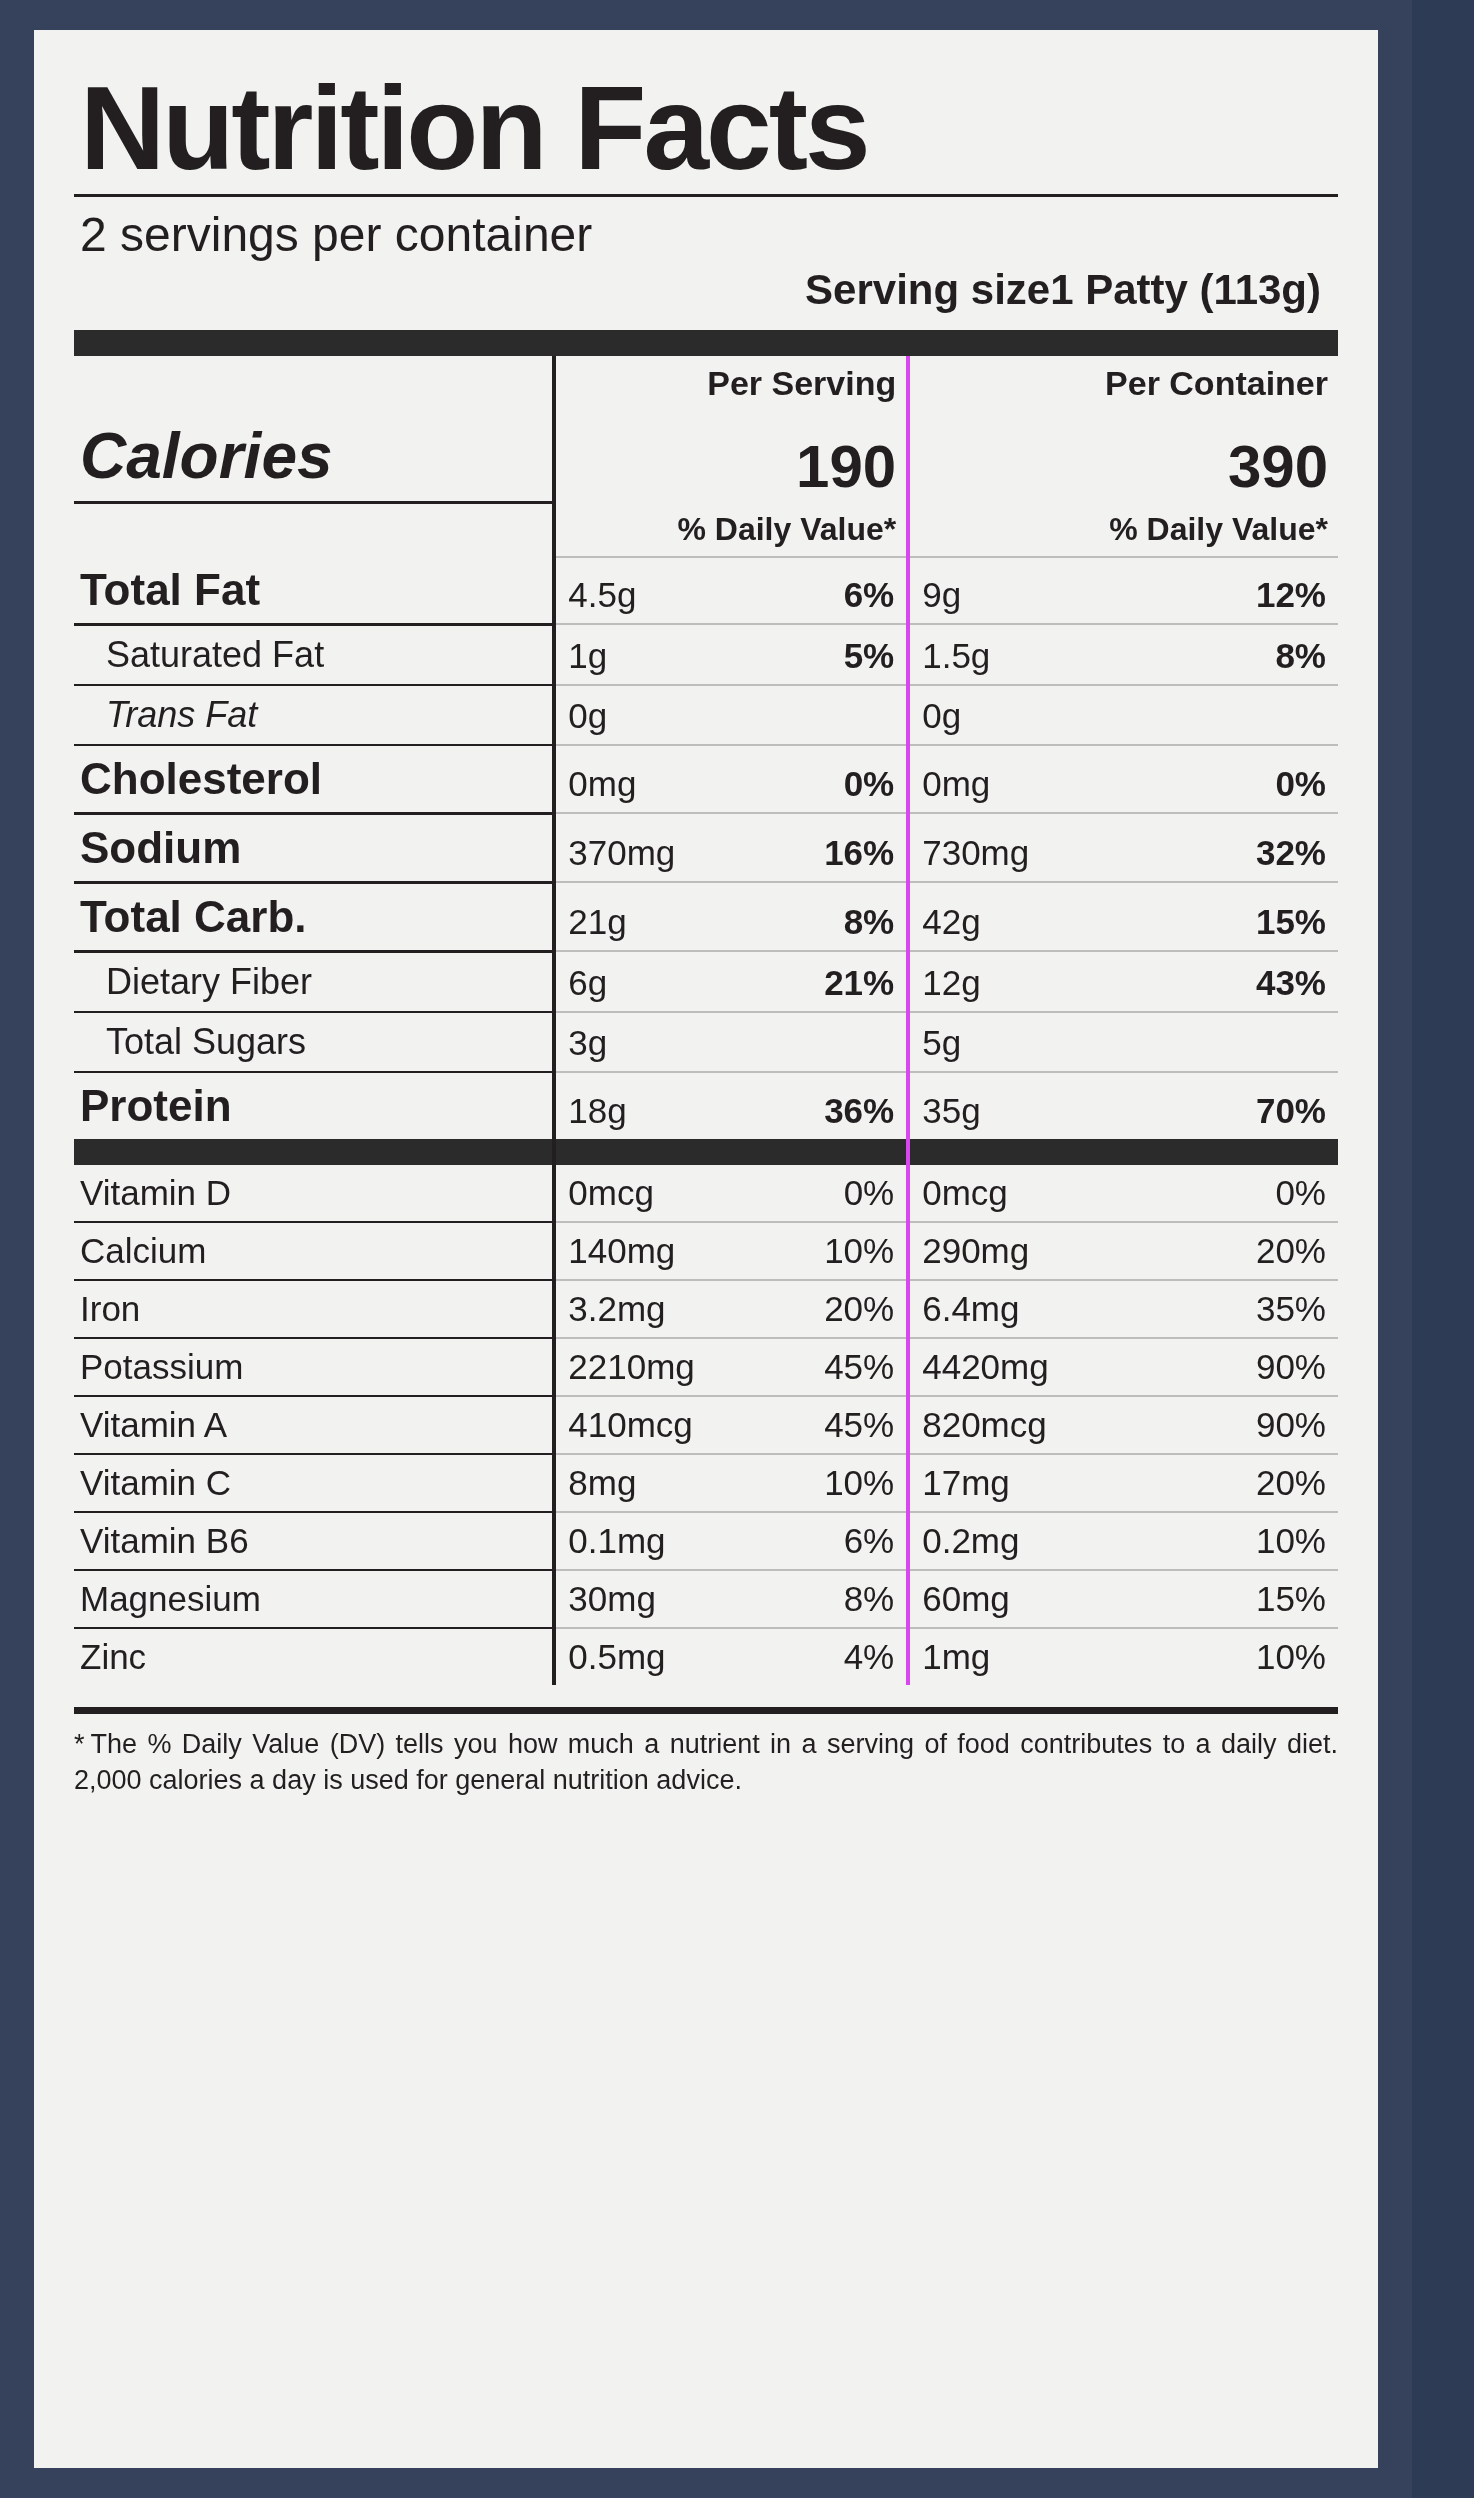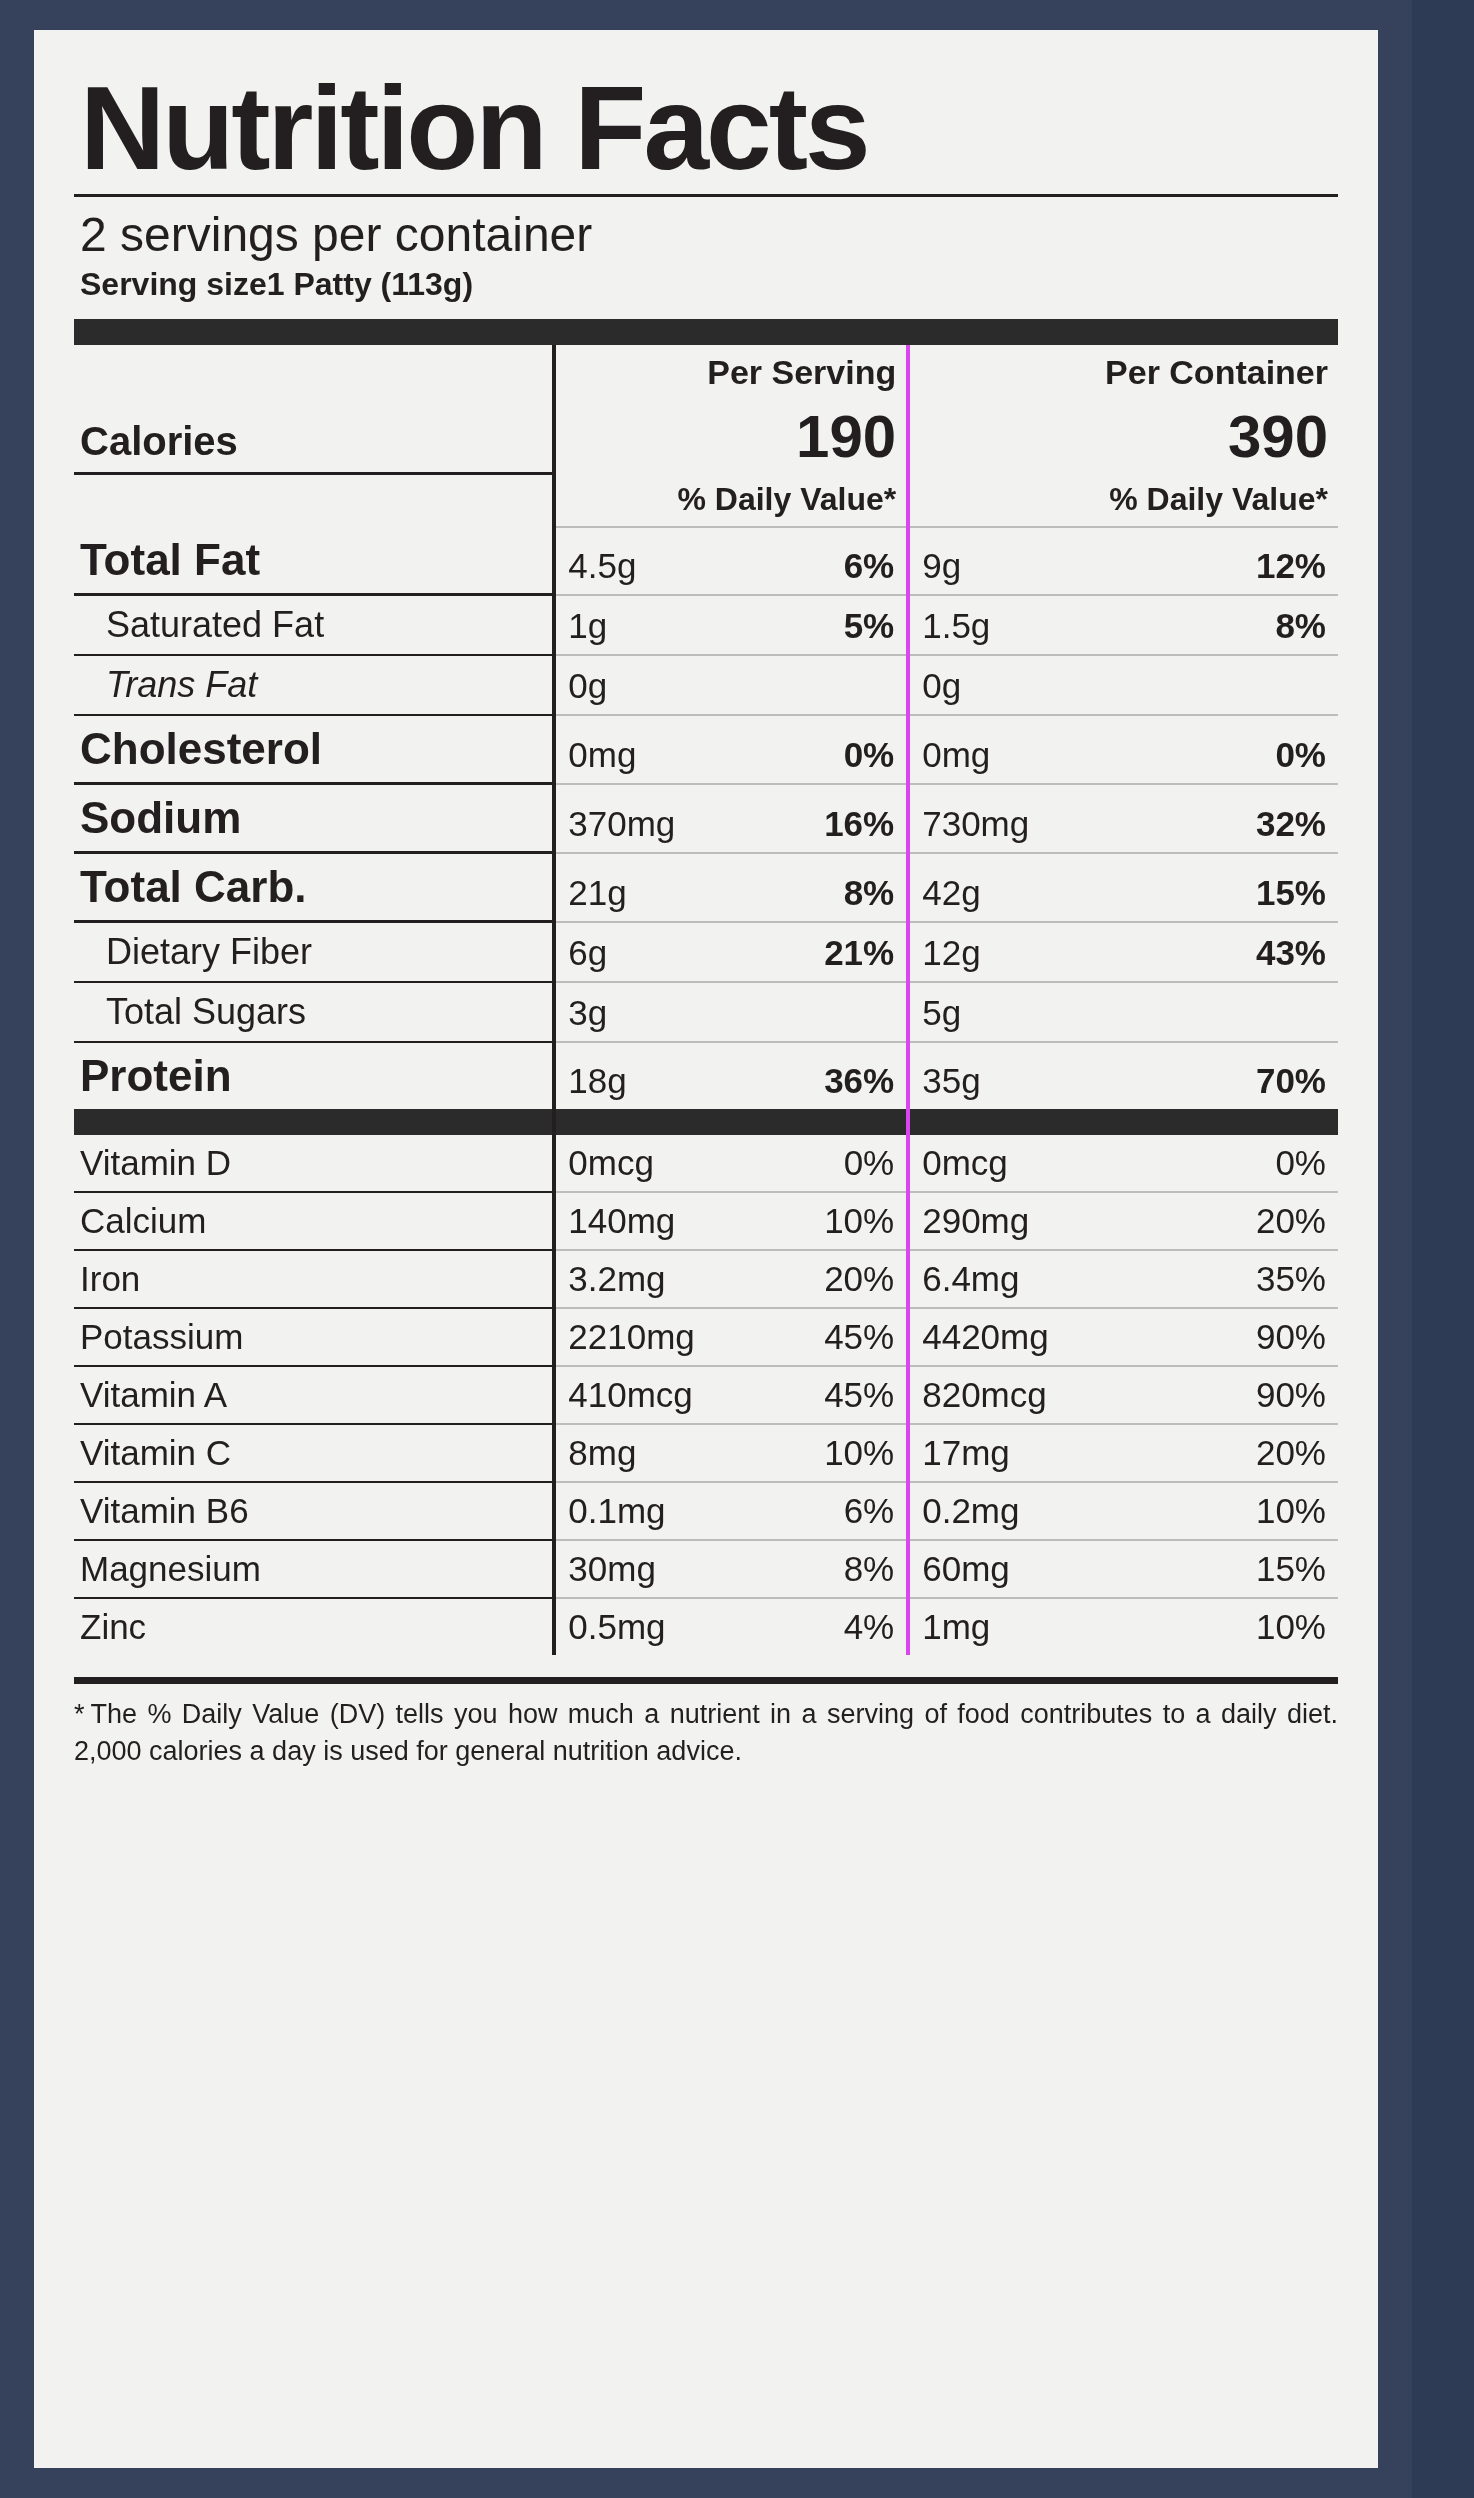--- a/index.html
+++ b/index.html
@@ -36,26 +36,26 @@
   .rule-thin { border-bottom: 3px solid #231f20; margin-top: 6px; }
   .rule-bar  { background: #2b2b2b; height: 26px; margin: 10px 0 0 0; }
 
   .servings {
     font-size: 48px;
     color: #231f20;
     margin: 10px 0 2px 6px;
   }
   .serving-row {
     display: flex;
-    justify-content: flex-start;
+    justify-content: flex-end;
     align-items: baseline;
-    font-size: 32px;
-    font-weight: bold;
-    color: #231f20;
-    margin: 2px 10px 6px 6px;
+    font-size: 42px;
+    font-weight: bold;
+    color: #231f20;
+    margin: 2px 17px 6px 6px;
   }
 
   table.nf {
     width: 100%;
     border-collapse: collapse;
     table-layout: fixed;
     color: #231f20;
   }
   table.nf td {
     vertical-align: bottom;
@@ -73,22 +73,23 @@
   .cellpad   { padding: 8px 10px 8px 12px !important; }
   .cellpad-r { padding: 8px 12px 8px 6px !important; text-align: right; }
   .namepad   { padding: 8px 12px 8px 6px !important; }
 
   .hdr-sm {
     font-size: 34px;
     font-weight: bold;
     text-align: right;
   }
   .cal-label {
-    font-size: 40px;
-    font-weight: bold;
+    font-size: 64px;
+    font-weight: bold;
+    font-style: italic;
   }
   .cal-num {
     font-size: 60px;
     font-weight: bold;
     text-align: right;
     line-height: 0.95;
   }
   .dv-hdr {
     font-size: 32px;
     font-weight: bold;

